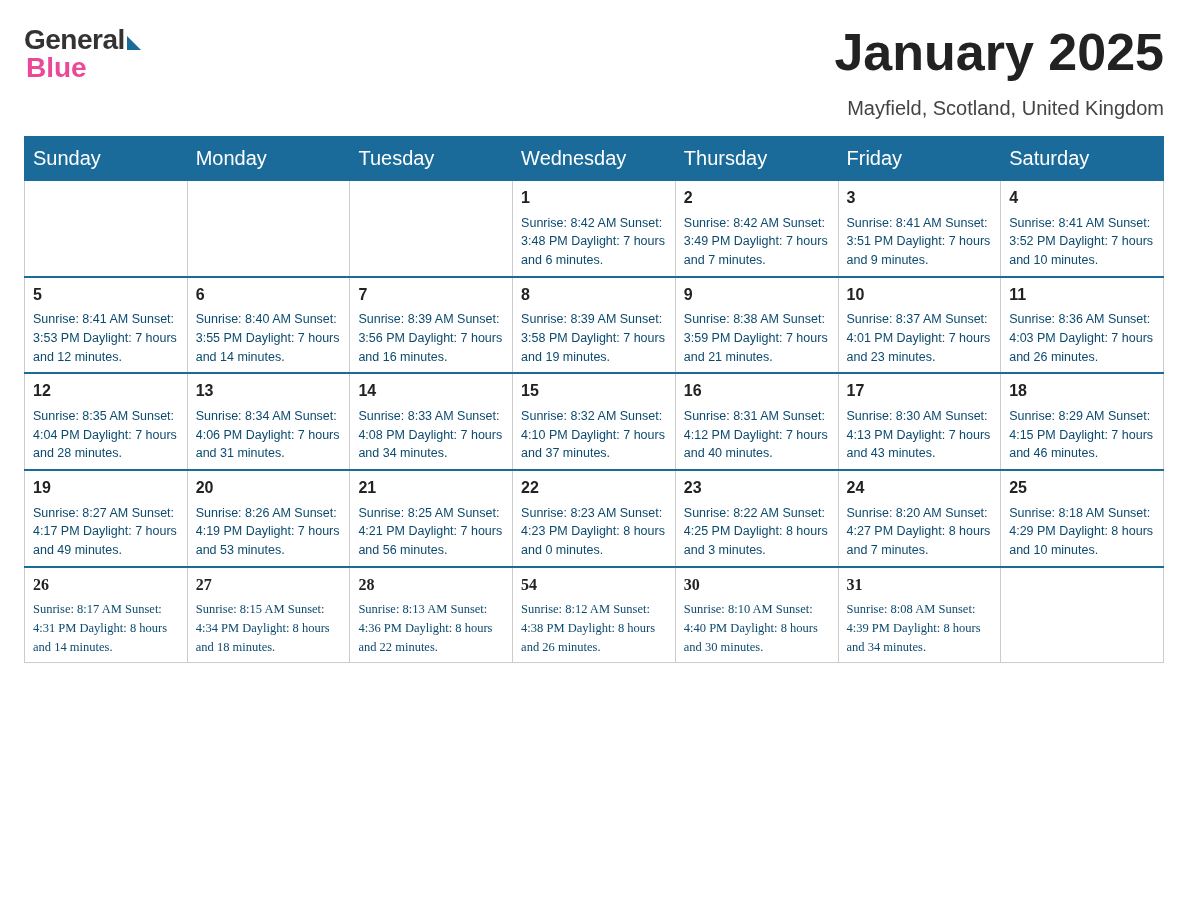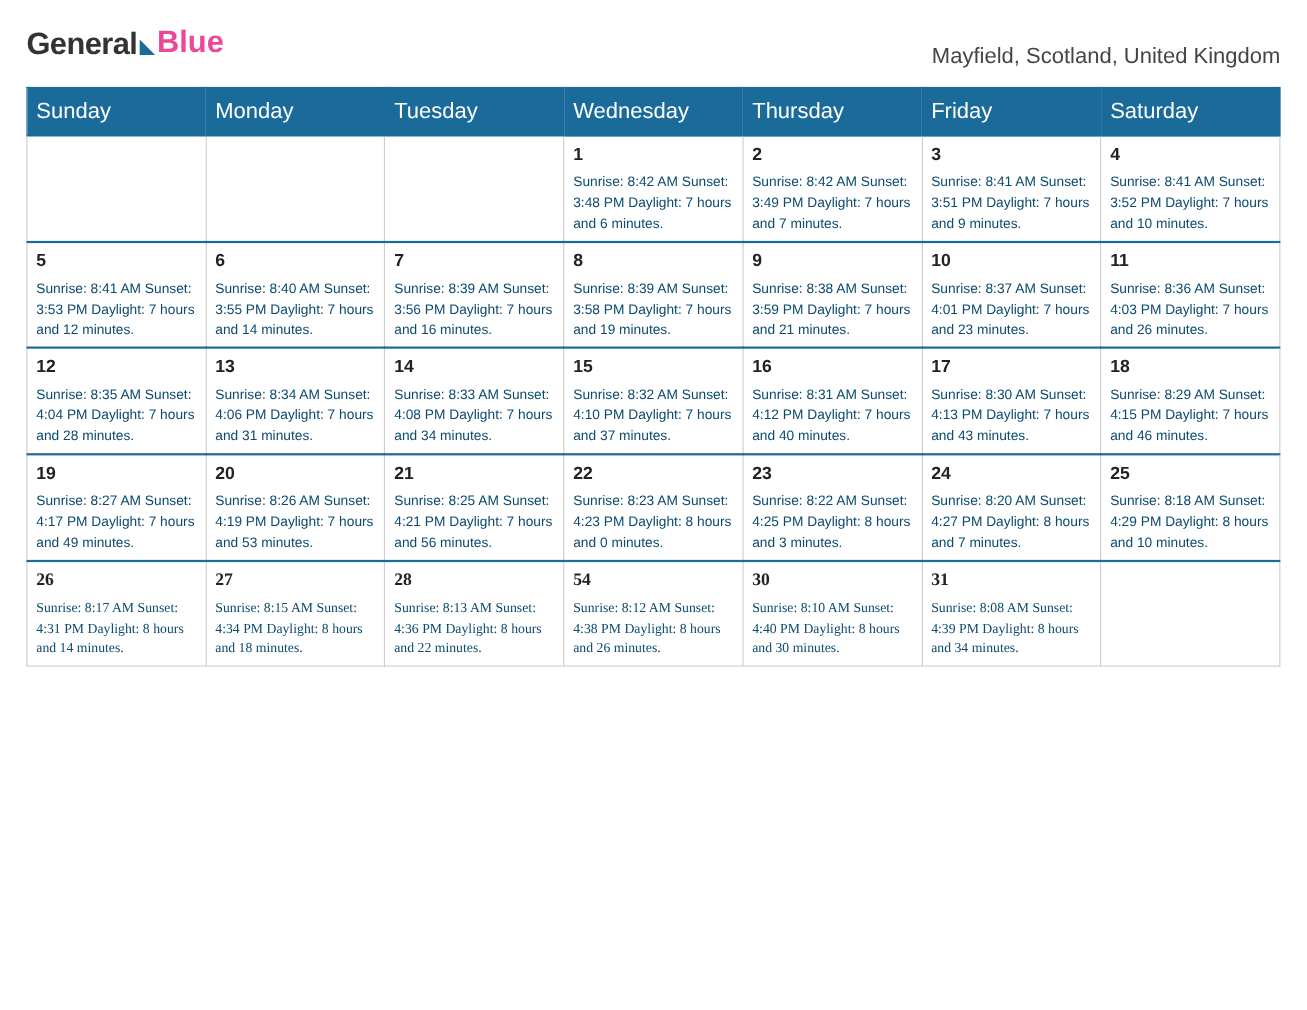--- a/index.html
+++ b/index.html
@@ -11,22 +11,22 @@
       min-height: 918px;
     }
     .header {
       display: flex;
       justify-content: space-between;
       align-items: flex-start;
       margin-bottom: 16px;
     }
     .logo {
       display: flex;
-      flex-direction: row;
-      align-items: center;
+      flex-direction: column;
+      align-items: flex-start;
     }
     .logo-top {
       display: flex;
       align-items: center;
     }
     .logo-general {
       font-size: 28px;
       font-weight: bold;
       color: #333;
       letter-spacing: -0.5px;
@@ -113,20 +113,21 @@
 
 <div class="header">
   <div class="logo">
     <div class="logo-top">
       <span class="logo-general">General</span>
       <div class="logo-arrow"></div>
     </div>
     <span class="logo-blue">Blue</span>
   </div>
   <div class="title-area">
+    <div class="month-title">January 2025</div>
     <div class="location">Mayfield, Scotland, United Kingdom</div>
   </div>
 </div>
 
 <table class="calendar">
   <thead>
     <tr>
     <th>Sunday</th>
         <th>Monday</th>
         <th>Tuesday</th>

